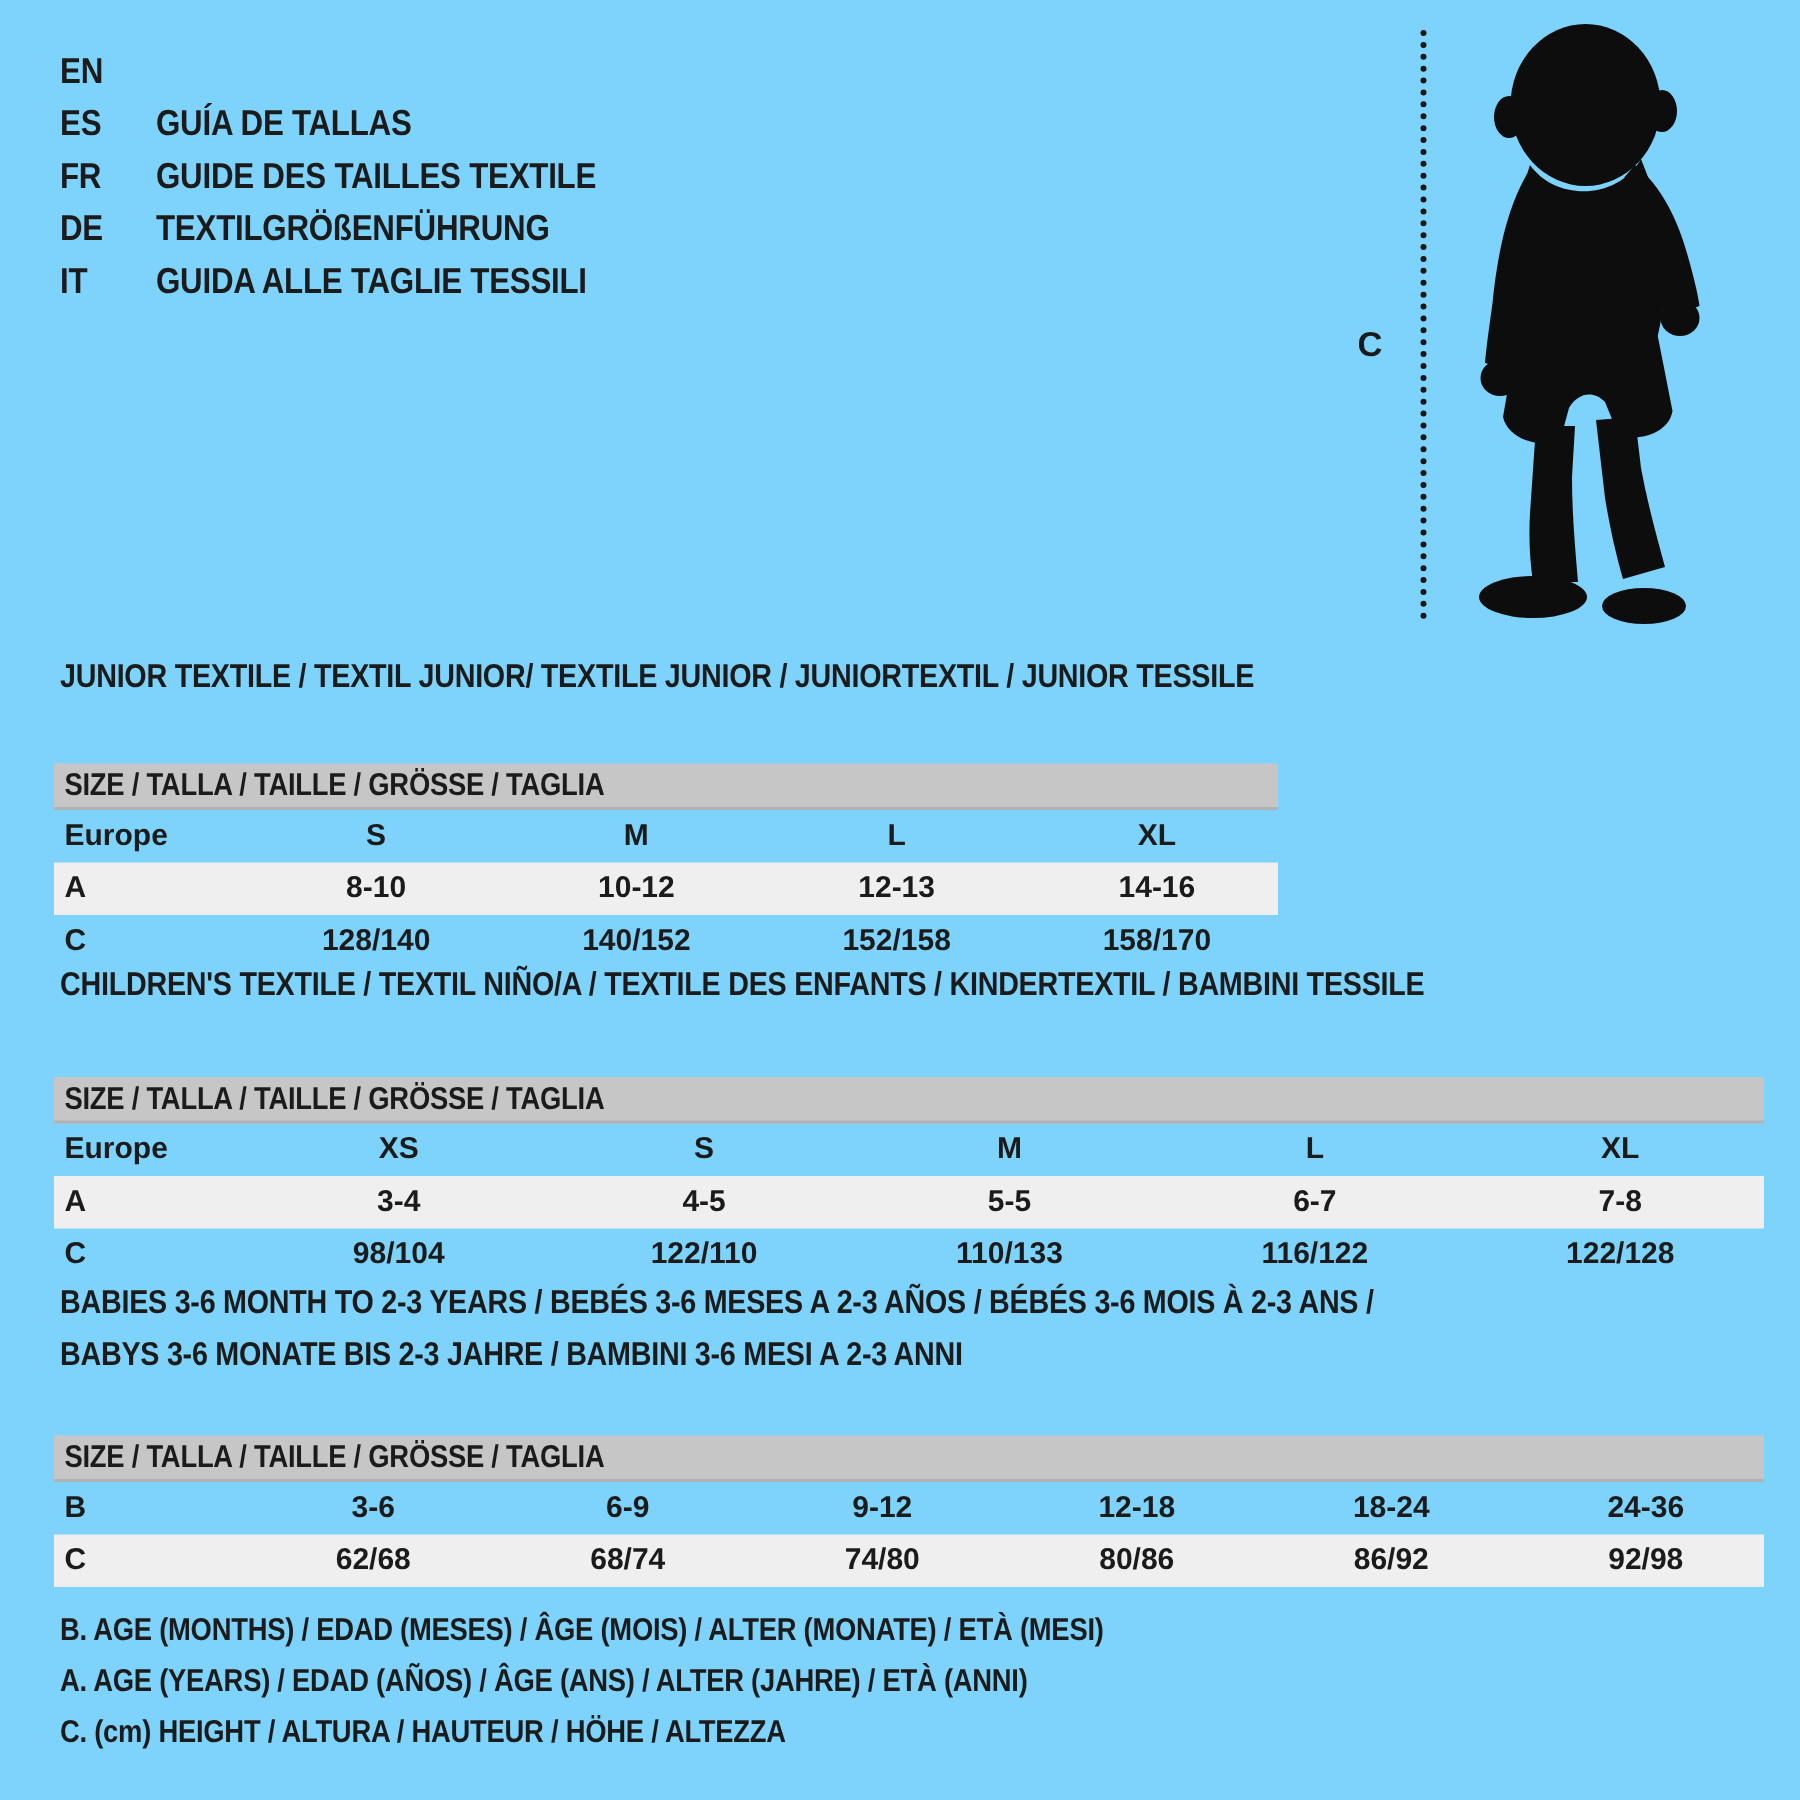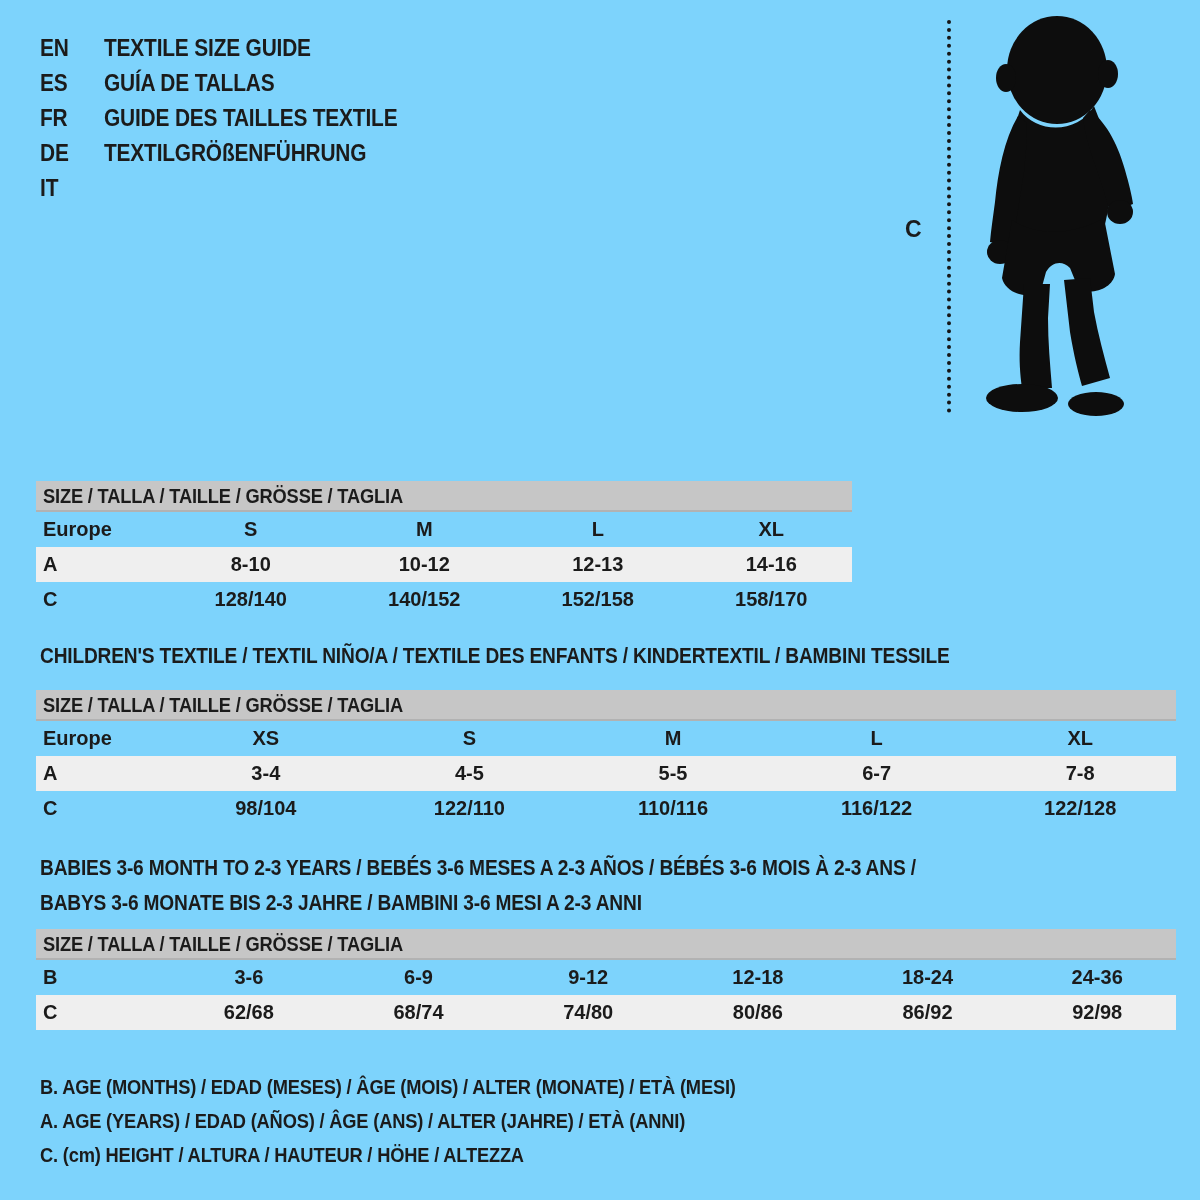--- a/index.html
+++ b/index.html
@@ -18,55 +18,55 @@
 
   
   .measure-line{position:absolute;left:947px;top:20px;height:393px;width:0;border-left:4px dotted #161616;}
   .measure-label{position:absolute;left:905px;top:216px;font-size:23px;}
   .figure-svg{position:absolute;left:962px;top:12px;width:182px;height:410px;}
 
   
   .section-title{position:absolute;left:40px;font-size:22px;line-height:35px;}
 
   
-  .size-table{position:absolute;}
+  .size-table{position:absolute;margin-top:28px;}
   .st-header{height:31px;background:#c6c6c6;border-bottom:2px solid #b2b2b2;display:flex;align-items:center;padding-left:7px;font-size:21px;box-sizing:border-box;}
   .st-row{height:35px;display:flex;align-items:center;font-size:20px;gap:12px;}
   .st-row.shaded{background:#efefef;}
   .st-label{width:122px;flex:0 0 122px;padding-left:7px;box-sizing:border-box;text-align:left;}
   .st-cell{flex:1;text-align:center;}
 
   
   .legend-block{position:absolute;left:40px;top:1070px;}
   .legend-line{height:34px;line-height:34px;font-size:21px;}
 </style>
 </head>
 <body>
 
 <div id="canvas">
 
   <div class="lang-block">
     <div class="lang-row">
       <span class="lang-code"><span class="cond">EN</span></span>
-      <span class="lang-title"><span class="cond">TEXTILE SIZE GUIDE</span></span>
     </div>
     <div class="lang-row">
       <span class="lang-code"><span class="cond">ES</span></span>
       <span class="lang-title"><span class="cond">GUÍA DE TALLAS</span></span>
     </div>
     <div class="lang-row">
       <span class="lang-code"><span class="cond">FR</span></span>
       <span class="lang-title"><span class="cond">GUIDE DES TAILLES TEXTILE</span></span>
     </div>
     <div class="lang-row">
       <span class="lang-code"><span class="cond">DE</span></span>
       <span class="lang-title"><span class="cond">TEXTILGRÖßENFÜHRUNG</span></span>
     </div>
     <div class="lang-row">
       <span class="lang-code"><span class="cond">IT</span></span>
+      <span class="lang-title"><span class="cond">GUIDA ALLE TAGLIE TESSILI</span></span>
     </div>
   </div>
 
   <div class="measure-line"></div>
   <div class="measure-label">C</div>
   <svg class="figure-svg" viewBox="0 0 182 410" xmlns="http://www.w3.org/2000/svg">
     <g fill="#0d0d0d">
       <ellipse cx="95" cy="58" rx="50" ry="54"></ellipse>
       <ellipse cx="44" cy="66" rx="10" ry="14"></ellipse>
       <ellipse cx="146" cy="62" rx="10" ry="14"></ellipse>
@@ -76,20 +76,23 @@
       <path d="M128 98 C 146 112, 157 136, 163 158 C 167 172, 170 184, 171 192 L 148 201 C 143 182, 138 166, 132 150 C 127 136, 122 116, 121 106 Z"></path>
       <ellipse cx="158" cy="200" rx="13" ry="12"></ellipse>
       <path d="M50 208 C 75 224, 110 224, 142 206 L 153 262 C 151 275, 134 283, 117 278 L 108 256 C 100 248, 90 250, 84 260 L 78 282 C 60 287, 43 279, 40 266 Z"></path>
       <path d="M62 272 L 58 330 C 57 348, 58 362, 60 376 L 90 376 C 88 352, 86 330, 86 306 L 88 272 Z"></path>
       <path d="M102 268 L 108 320 C 112 344, 116 360, 120 374 L 148 366 C 142 344, 136 322, 132 300 L 128 266 Z"></path>
       <ellipse cx="60" cy="386" rx="36" ry="14"></ellipse>
       <ellipse cx="134" cy="392" rx="28" ry="12"></ellipse>
     </g>
   </svg>
 
+  <div class="section-title" style="top:433px">
+    <span class="cond">JUNIOR TEXTILE / TEXTIL JUNIOR/ TEXTILE JUNIOR / JUNIORTEXTIL / JUNIOR TESSILE</span>
+  </div>
   <div class="size-table" style="left:36px;top:481px;width:816px">
     <div class="st-header">
       <span class="cond">SIZE / TALLA / TAILLE / GRÖSSE / TAGLIA</span>
     </div>
     <div class="st-body">
         <div class="st-row">
           <div class="st-label">Europe</div>
           <div class="st-cell">S</div>
           <div class="st-cell">M</div>
           <div class="st-cell">L</div>
@@ -133,21 +136,21 @@
           <div class="st-cell">3-4</div>
           <div class="st-cell">4-5</div>
           <div class="st-cell">5-5</div>
           <div class="st-cell">6-7</div>
           <div class="st-cell">7-8</div>
         </div>
         <div class="st-row">
           <div class="st-label">C</div>
           <div class="st-cell">98/104</div>
           <div class="st-cell">122/110</div>
-          <div class="st-cell">110/116</div>
+          <div class="st-cell">110/133</div>
           <div class="st-cell">116/122</div>
           <div class="st-cell">122/128</div>
         </div>
       </div>
   </div>
 
   <div class="section-title" style="top:850px">
     <span class="cond">BABIES 3-6 MONTH TO 2-3 YEARS / BEBÉS 3-6 MESES A 2-3 AÑOS / BÉBÉS 3-6 MOIS À 2-3 ANS /</span><br>
     <span class="cond">BABYS 3-6 MONATE BIS 2-3 JAHRE / BAMBINI 3-6 MESI A 2-3 ANNI</span>
   </div>

